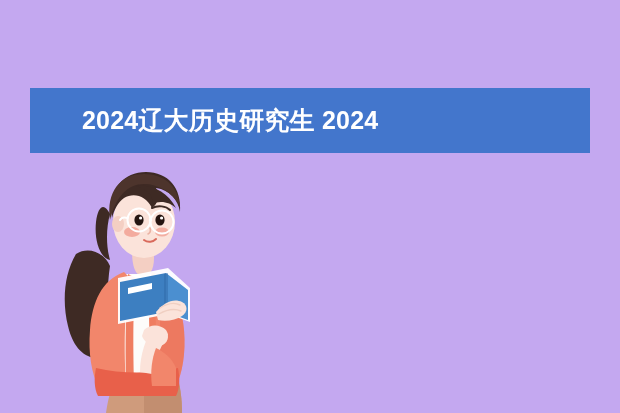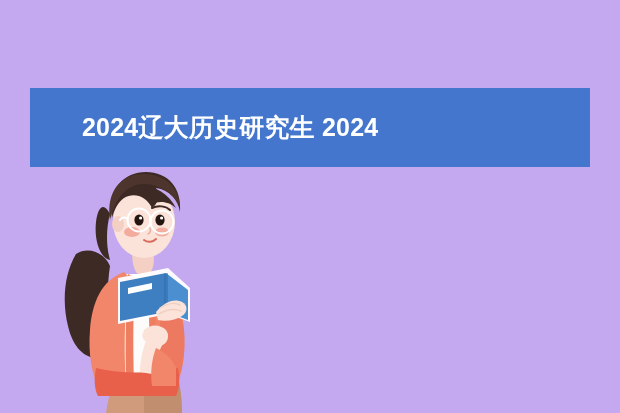--- a/index.html
+++ b/index.html
@@ -18,21 +18,21 @@
     position: absolute;
     inset: 0;
     background: #c4a8f0;
   }
   
   #title-banner {
     position: absolute;
     left: 30px;
     top: 88px;
     width: 560px;
-    height: 79px;
+    height: 65px;
     background: #4376cc;
     display: flex;
     align-items: center;
     box-sizing: border-box;
     padding-left: 52px;
   }
   #title-text {
     color: #ffffff;
     font-size: 25px;
     font-weight: bold;

